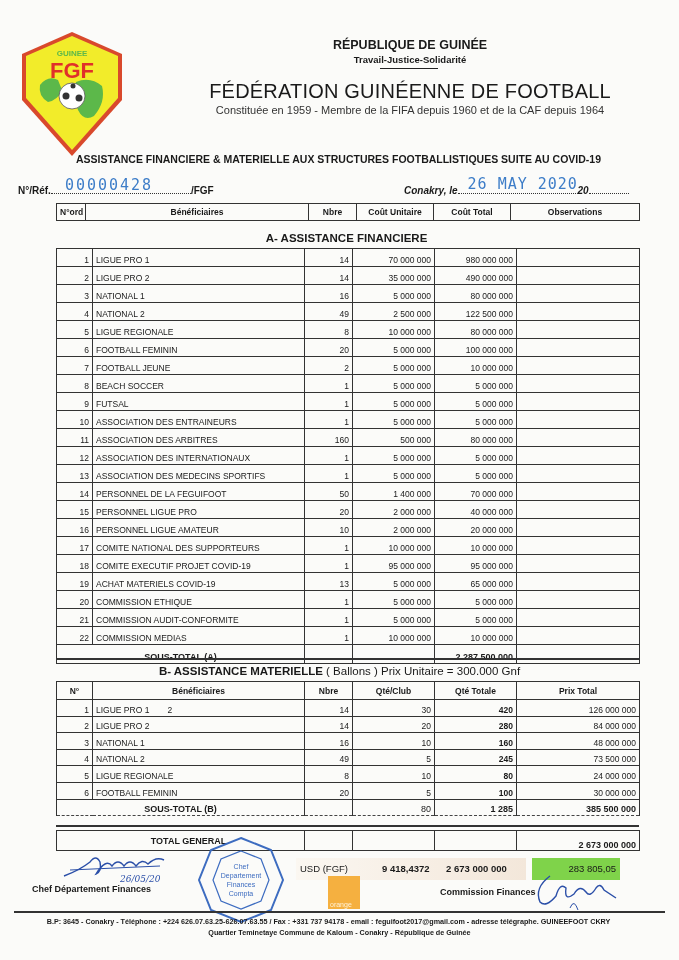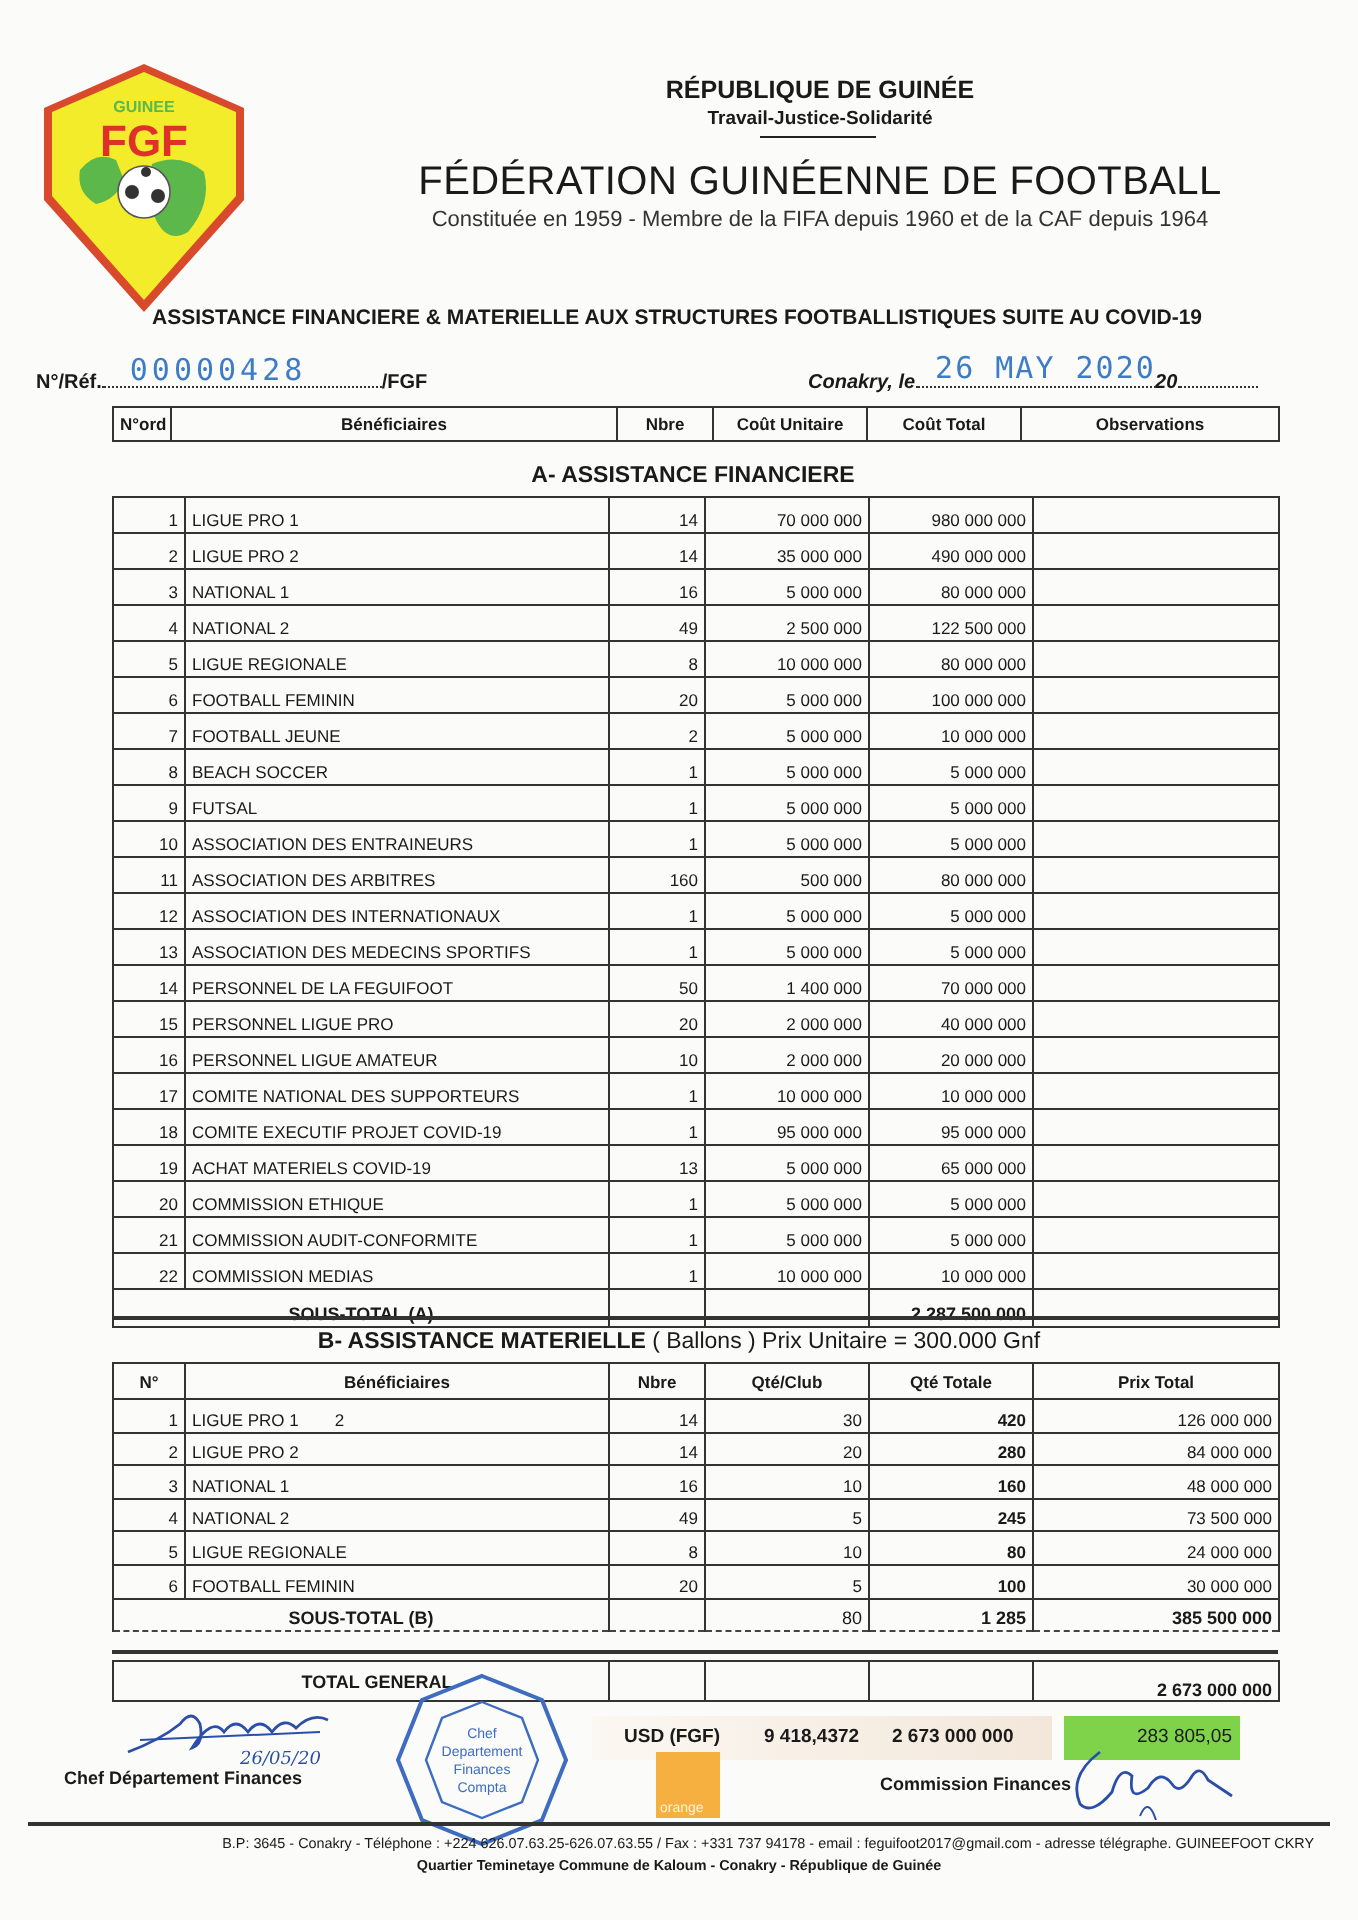--- a/index.html
+++ b/index.html
@@ -46,37 +46,37 @@
   .tB { left: 56px; top: 681px; width: 583px; }
   .tB th { height: 18px; font-weight: bold; font-size: 8.5px; }
   .tB td { height: 16.6px; border-bottom: 1px dashed #444; vertical-align: bottom; padding-bottom: 1px; }
 
   .tT { left: 56px; top: 830px; width: 583px; }
   .tT td { height: 20px; font-size: 9px; padding-left: 19px; }
 
   .usd-row { position: absolute; top: 858px; left: 296px; width: 324px; height: 22px; }
   .usd-bg { position: absolute; left: 0; top: 0; width: 230px; height: 22px; background: linear-gradient(90deg, #fbf7f1, #f3e7da); }
   .usd-green { position: absolute; left: 236px; top: 0; width: 88px; height: 22px; background: #7fd34a; }
-  .usd-label { position: absolute; left: 16px; top: 5px; font-size: 9.5px; font-weight: bold; }
+  .usd-label { position: absolute; left: 4px; top: 5px; font-size: 9.5px; font-weight: normal; }
   .usd-rate { position: absolute; left: 86px; top: 5px; font-size: 9.5px; font-weight: bold; }
   .usd-gnf { position: absolute; left: 150px; top: 5px; font-size: 9.5px; font-weight: bold; }
   .usd-val { position: absolute; right: 4px; top: 5px; font-size: 9.5px; font-weight: normal; }
   .orange { position: absolute; left: 328px; top: 876px; width: 32px; height: 33px; background: #f5b040; }
   .orange span { position: absolute; bottom: 1px; left: 2px; font-size: 7px; color: #fff2d8; }
 
   .sig-label { position: absolute; font-size: 9px; font-weight: bold; }
   .chef { left: 32px; top: 884px; }
   .comm { left: 440px; top: 887px; }
 
   .seal { position: absolute; left: 196px; top: 835px; width: 90px; height: 90px; }
   .sig1 { position: absolute; left: 60px; top: 848px; width: 120px; height: 36px; }
   .sig2 { position: absolute; left: 530px; top: 868px; width: 90px; height: 44px; }
 
   .foot-rule { position: absolute; left: 14px; top: 911px; width: 651px; height: 2px; background: #333; }
-  .foot1 { position: absolute; top: 917px; left: 0; width: 657px; text-align: right; font-size: 7.2px; font-weight: normal; white-space: nowrap; }
+  .foot1 { position: absolute; top: 917px; left: 0; width: 657px; text-align: center; font-size: 7.2px; font-weight: bold; white-space: nowrap; }
   .foot2 { position: absolute; top: 928px; left: 0; width: 679px; text-align: center; font-size: 7.2px; font-weight: bold; }
 </style>
 </head>
 <body>
 
 <svg class="logo" viewBox="0 0 108 128">
   <polygon points="54,2 104,24 104,70 54,126 4,70 4,24" fill="#d9492c"></polygon>
   <polygon points="54,6 100,26 100,68 54,120 8,68 8,26" fill="#f2ec2a"></polygon>
   <path d="M22,55 Q30,45 40,50 L44,60 Q40,70 30,72 Q20,66 22,55 Z M58,52 Q72,46 84,56 Q88,72 76,86 Q66,92 60,80 Q54,66 58,52 Z" fill="#5cb84a"></path>
   <text x="54" y="26" font-size="8" font-weight="bold" fill="#5cb84a" text-anchor="middle" font-family="Liberation Sans, sans-serif">GUINEE</text>

